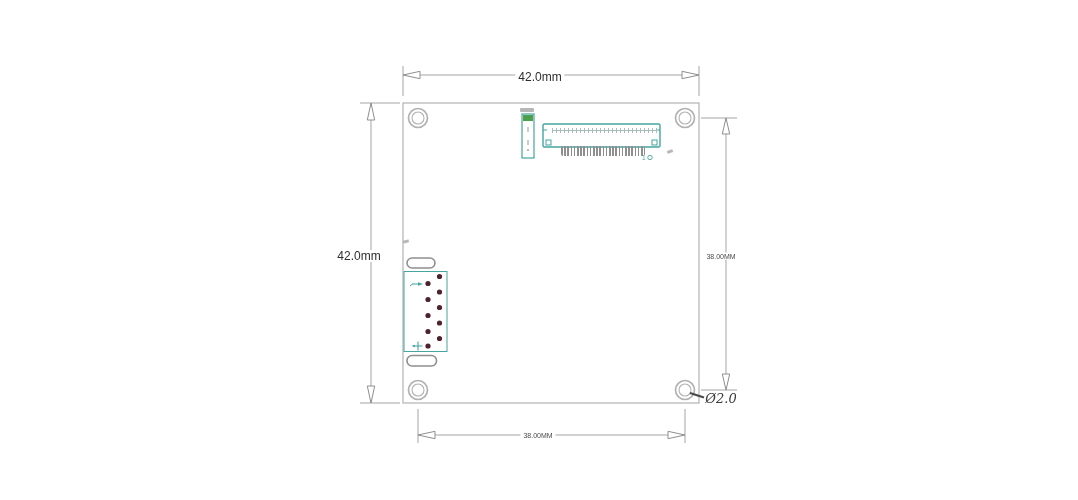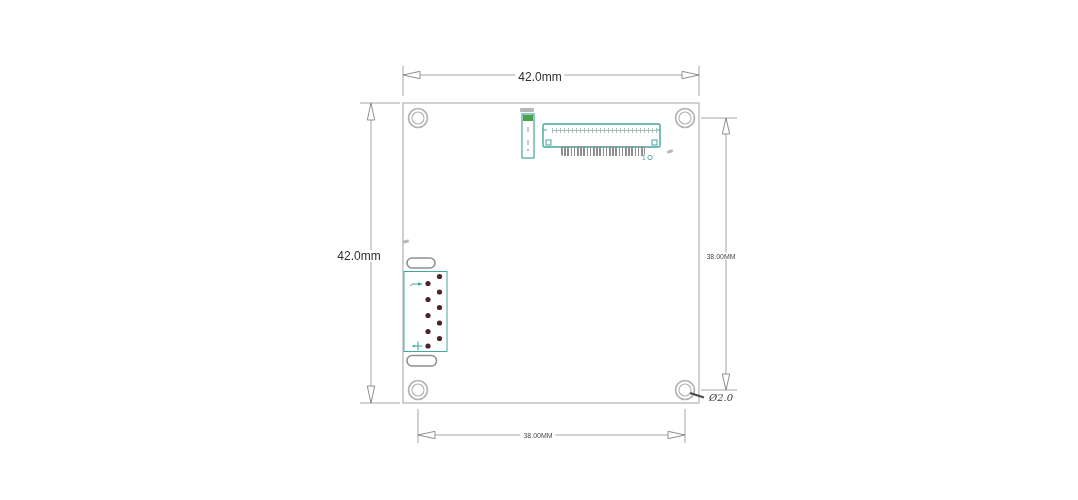--- a/index.html
+++ b/index.html
@@ -18,21 +18,21 @@
     background:#ffffff;
     padding:0 3px;
     color:#2e2e2e;
     white-space:nowrap;
     line-height:1;
   }
   .label-top-width   {left:540px;top:77px;font-size:12px;}
   .label-left-height {left:359px;top:256px;font-size:12px;}
   .label-right-span  {left:721px;top:256px;font-size:7px;color:#4a4a4a;}
   .label-bottom-span {left:538px;top:435px;font-size:7px;color:#4a4a4a;}
-  .label-hole-dia    {left:721px;top:398px;font-size:10px;color:#3a3a3a;
+  .label-hole-dia    {left:721px;top:398px;font-size:13px;color:#3a3a3a;
                       font-family:"DejaVu Serif", serif;font-style:italic;background:transparent;}
   
   .conn-ruler{
     position:absolute;left:552px;top:128px;width:105px;height:5px;
     background:
       linear-gradient(#0000 40%, #a9bdbb 40% 60%, #0000 60%),
       repeating-linear-gradient(90deg, #a9bdbb 0 1px, #0000 1px 4px);
   }
   
   .conn-pins{

